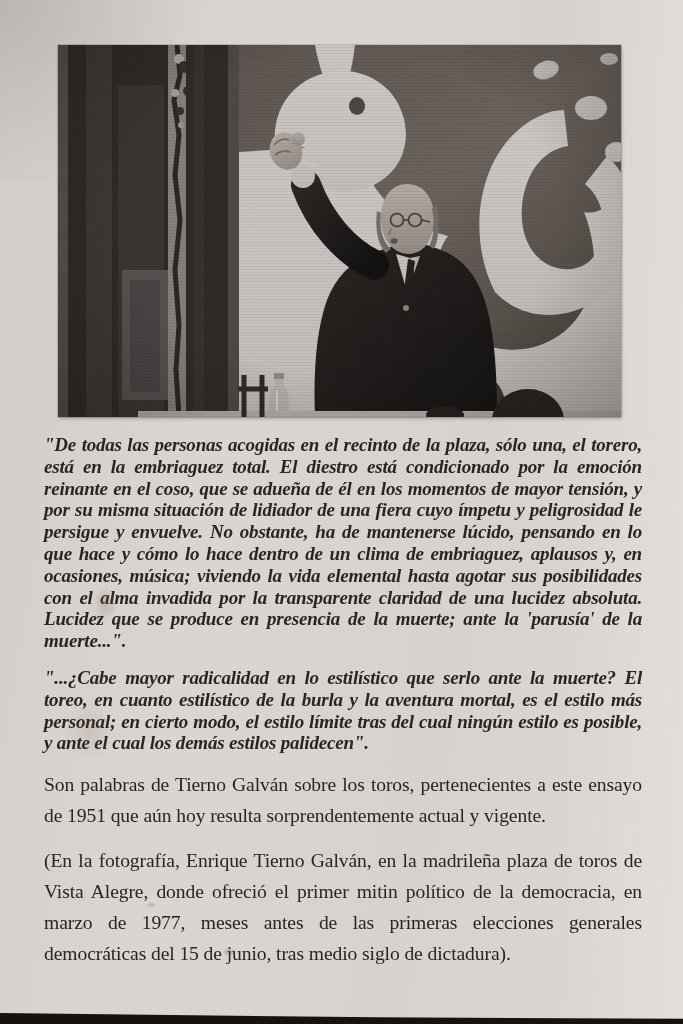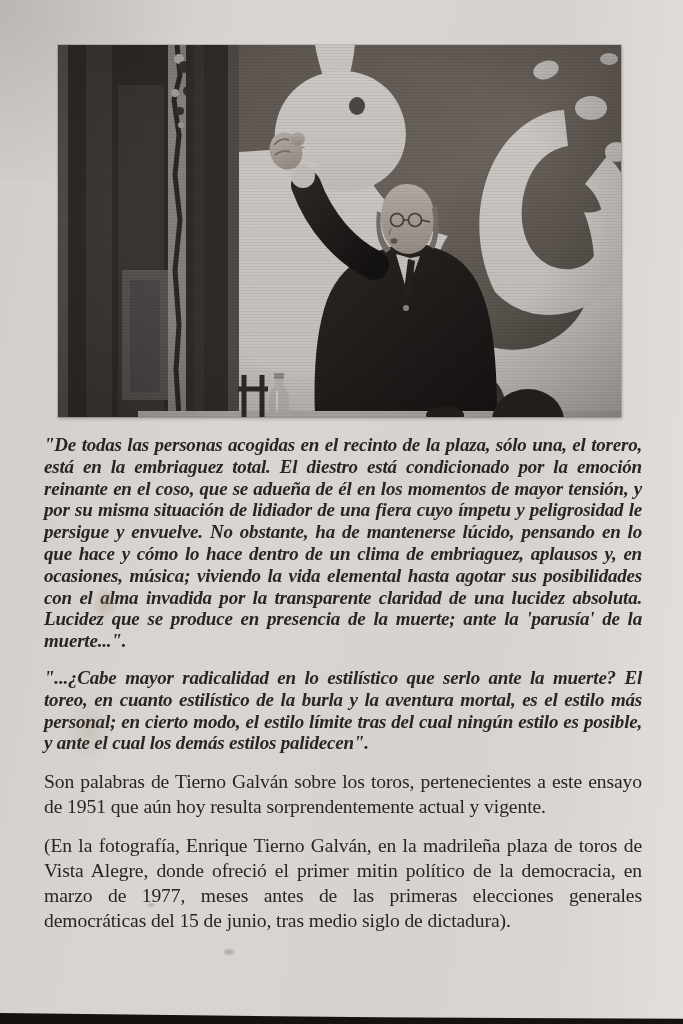--- a/index.html
+++ b/index.html
@@ -20,21 +20,21 @@
     box-shadow:1px 2px 3px rgba(40,34,30,.25);
   }
   .photo svg{display:block;width:100%;height:100%;}
   .photo .vignette{position:absolute;inset:0;pointer-events:none;
     background:radial-gradient(ellipse at 50% 45%,rgba(0,0,0,0) 55%,rgba(22,18,15,.30) 100%);}
   .photo .grain{position:absolute;inset:0;pointer-events:none;opacity:.06;
     background:repeating-linear-gradient(0deg,#000 0 1px,transparent 1px 3px);}
   .text-block{position:absolute;left:44px;top:434px;width:598px;color:var(--text,#2a2523);}
   .text-block p{margin:0 0 15px;text-align:justify;text-justify:inter-word;}
   p.quote{font-style:italic;font-weight:700;font-size:19px;line-height:21.8px;letter-spacing:-0.2px;}
-  p.roman{font-style:normal;font-weight:400;font-size:19.6px;line-height:25px;letter-spacing:-0.1px;margin-bottom:14px;}
+  p.roman{font-style:normal;font-weight:400;font-size:19.6px;line-height:31px;letter-spacing:-0.1px;margin-bottom:14px;}
   .stain{position:absolute;pointer-events:none;border-radius:50%;}
   .stain-a{left:92px;top:586px;width:26px;height:36px;
     background:radial-gradient(ellipse,rgba(146,117,82,.30),rgba(146,117,82,0) 70%);}
   .stain-b{left:64px;top:698px;width:50px;height:64px;
     background:radial-gradient(ellipse,rgba(120,95,70,.14),rgba(120,95,70,0) 70%);}
   .stain-c{left:222px;top:948px;width:14px;height:8px;
     background:radial-gradient(ellipse,rgba(88,66,48,.35),rgba(88,66,48,0) 75%);}
   .stain-d{left:146px;top:902px;width:10px;height:6px;
     background:radial-gradient(ellipse,rgba(88,66,48,.25),rgba(88,66,48,0) 75%);}
   .bottom-edge{position:absolute;left:0;bottom:0;width:100%;height:14px;

